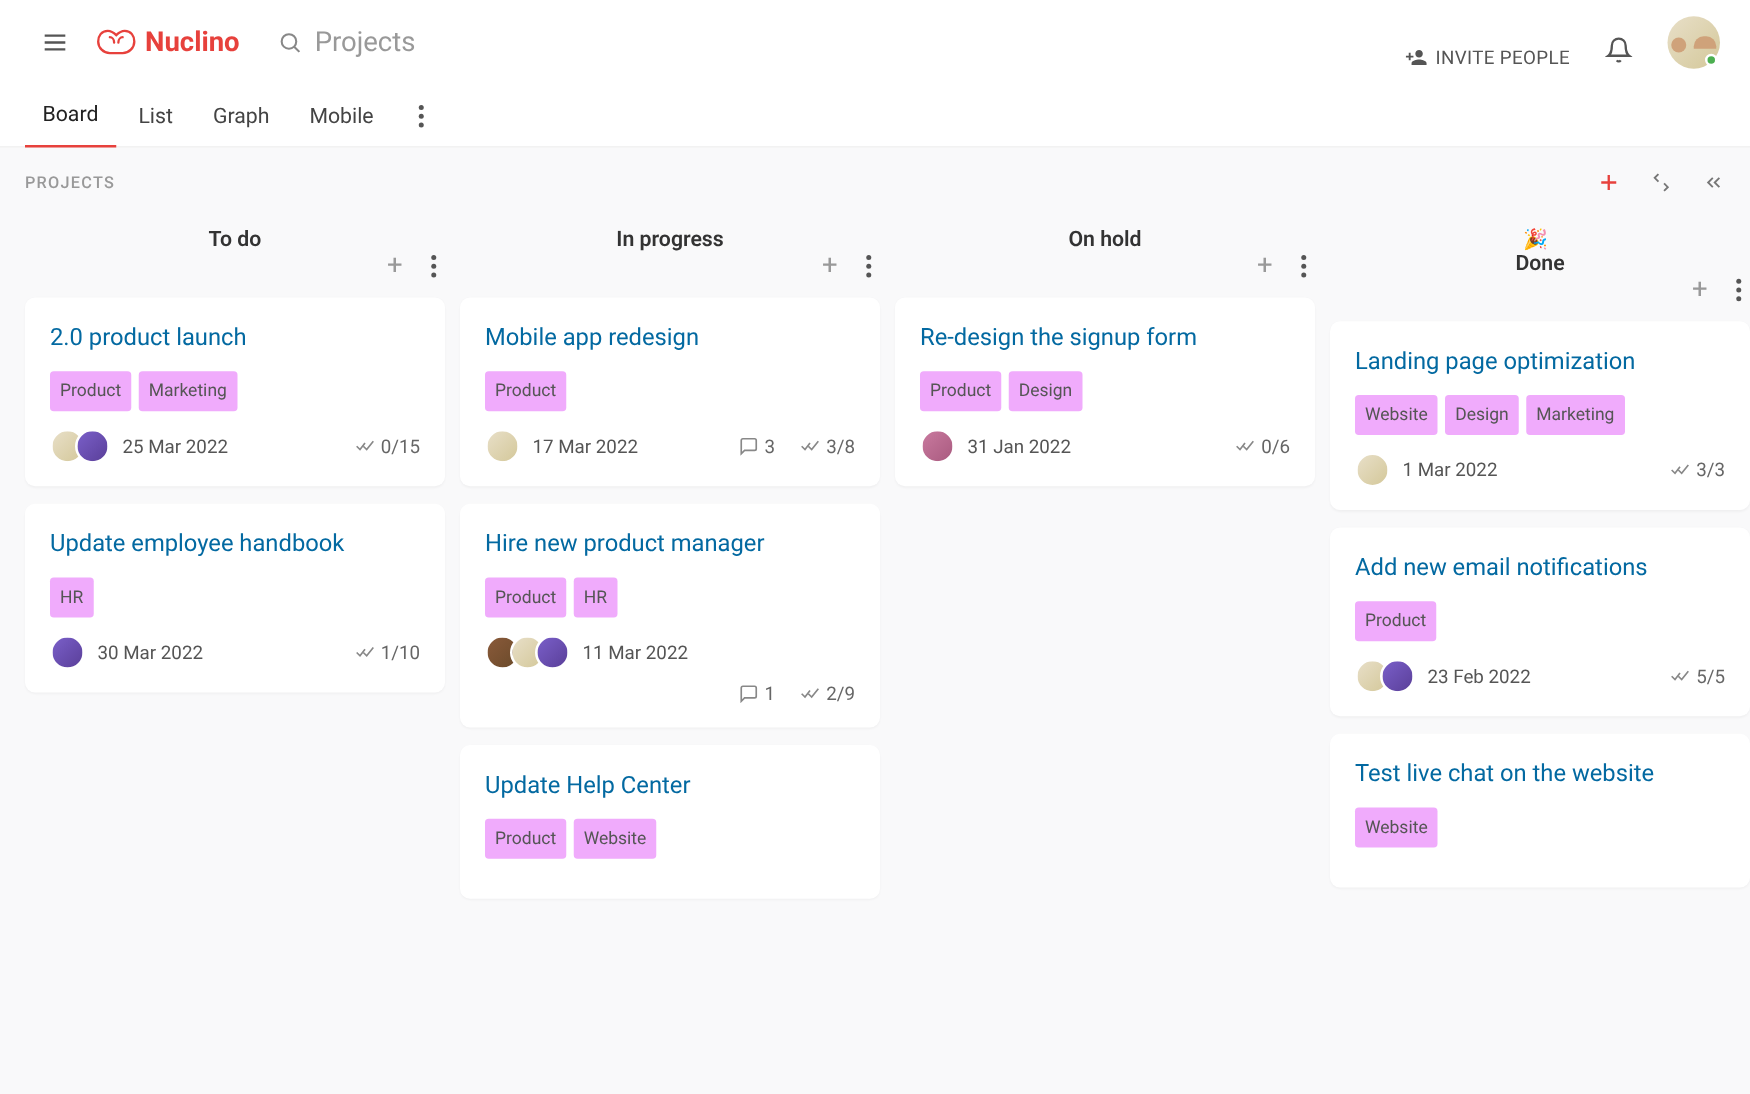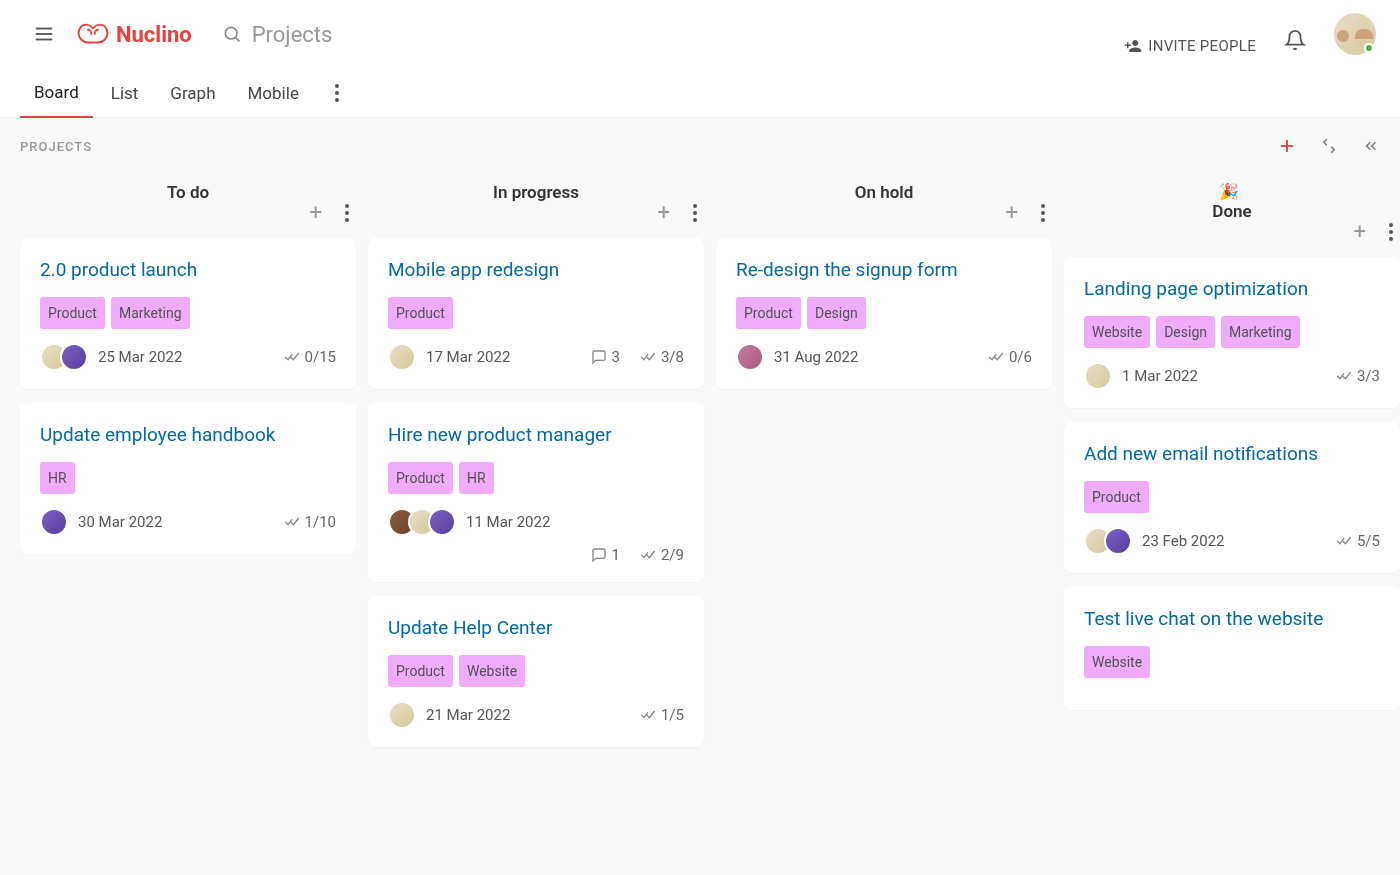--- a/index.html
+++ b/index.html
@@ -273,35 +273,20 @@
             <span>2/9</span>
           </div>
         </div>
       </div>
       <div class="card">
         <div class="card-title">Update Help Center</div>
         <div class="tags">
           <span class="tag">Product</span>
           <span class="tag">Website</span>
         </div>
-        <div class="card-foot">
-          <div class="avatars">
-            <div class="av av1"></div>
-          </div>
-          <span class="date">21 Mar 2022</span>
-          <div class="card-foot-right">
-            <div class="stat">
-              <svg viewBox="0 0 24 24" stroke-width="2">
-                <polyline points="2 12 6 16 12 8"></polyline>
-                <polyline points="10 12 14 16 22 6"></polyline>
-              </svg>
-              <span>1/5</span>
-            </div>
-          </div>
-        </div>
       </div>
     </div>
     <div class="col">
       <div class="col-head">
         <span class="col-title">On hold</span>
         <div class="col-head-right">
           <span class="plus">+</span>
           <div class="dots-wrap">
             <span class="dots-v"></span>
           </div>
@@ -310,21 +295,21 @@
       <div class="card">
         <div class="card-title">Re-design the signup form</div>
         <div class="tags">
           <span class="tag">Product</span>
           <span class="tag">Design</span>
         </div>
         <div class="card-foot">
           <div class="avatars">
             <div class="av av4"></div>
           </div>
-          <span class="date">31 Aug 2022</span>
+          <span class="date">31 Jan 2022</span>
           <div class="card-foot-right">
             <div class="stat">
               <svg viewBox="0 0 24 24" stroke-width="2">
                 <polyline points="2 12 6 16 12 8"></polyline>
                 <polyline points="10 12 14 16 22 6"></polyline>
               </svg>
               <span>0/6</span>
             </div>
           </div>
         </div>

